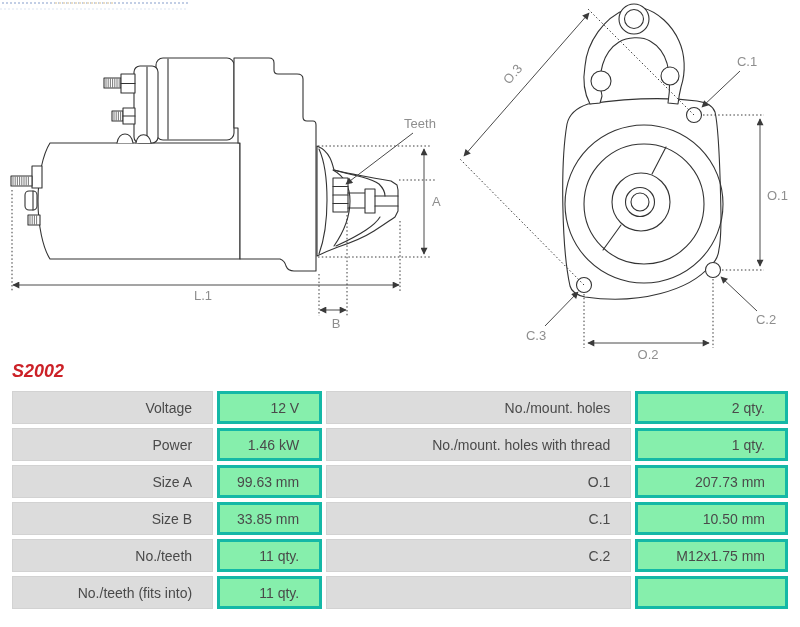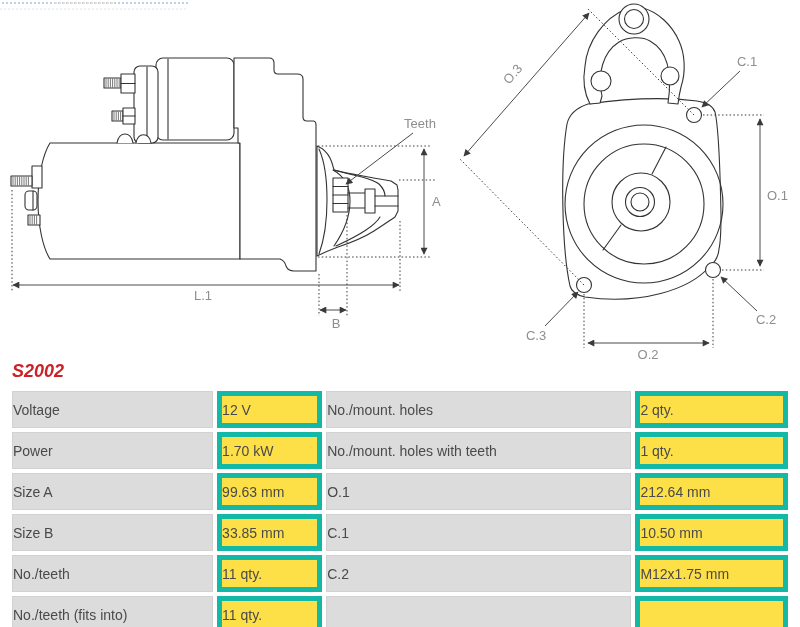--- a/index.html
+++ b/index.html
@@ -6,23 +6,23 @@
   .page{position:relative;width:800px;height:627px;background:#fff;font-family:"Liberation Sans",sans-serif;overflow:hidden;}
   svg.diagram{position:absolute;top:0;left:0;}
   .ln{stroke:#333;stroke-width:1.1;fill:none;stroke-linecap:round;stroke-linejoin:round;}
   .fw{fill:#fff;}
   .thin{stroke:#555;stroke-width:0.8;}
   .dot{stroke:#3a3a3a;stroke-width:1;fill:none;stroke-dasharray:1.5 2.3;}
   .dim{stroke:#4a4a4a;stroke-width:1;fill:none;}
   text.lbl{fill:#8e8e8e;font-size:13px;font-family:"Liberation Sans",sans-serif;}
   .part{position:absolute;left:12px;top:361px;margin:0;font-size:18px;font-weight:bold;color:#cc2127;font-style:italic;}
   table.specs{position:absolute;top:387px;left:8px;border-collapse:separate;border-spacing:4px;width:784px;table-layout:fixed;font-size:14px;color:#4a4a4a;}
-  table.specs td{height:27px;padding:0 12px 0 0;text-align:left;overflow:hidden;white-space:nowrap;margin-top:24px;}
+  table.specs td{height:27px;padding:0 20px 0 0;text-align:right;overflow:hidden;white-space:nowrap;margin-top:24px;}
   td.lab{background:#dcdcdc;border:1px solid #d2d2d2;}
-  td.val{background:#fde047;border:5px solid #14b8a6;}
+  td.val{background:#86efac;border:3px solid #14b8a6;}
 </style>
 </head>
 <body>
 
 <div class="page">
 
 <svg class="diagram" width="800" height="385" viewBox="0 0 800 385">
   <defs>
     <marker id="ar" viewBox="0 0 10 10" refX="9" refY="5" markerWidth="9" markerHeight="7" orient="auto-start-reverse">
       <path d="M0,0 L10,5 L0,10 z" fill="#3a3a3a"></path>
@@ -194,29 +194,29 @@
       </colgroup>
   <tbody>
     <tr>
       <td class="lab">Voltage</td>
       <td class="val">12 V</td>
       <td class="lab">No./mount. holes</td>
       <td class="val">2 qty.</td>
     </tr>
     <tr>
       <td class="lab">Power</td>
-      <td class="val">1.70 kW</td>
-      <td class="lab">No./mount. holes with teeth</td>
+      <td class="val">1.46 kW</td>
+      <td class="lab">No./mount. holes with thread</td>
       <td class="val">1 qty.</td>
     </tr>
     <tr>
       <td class="lab">Size A</td>
       <td class="val">99.63 mm</td>
       <td class="lab">O.1</td>
-      <td class="val">212.64 mm</td>
+      <td class="val">207.73 mm</td>
     </tr>
     <tr>
       <td class="lab">Size B</td>
       <td class="val">33.85 mm</td>
       <td class="lab">C.1</td>
       <td class="val">10.50 mm</td>
     </tr>
     <tr>
       <td class="lab">No./teeth</td>
       <td class="val">11 qty.</td>

